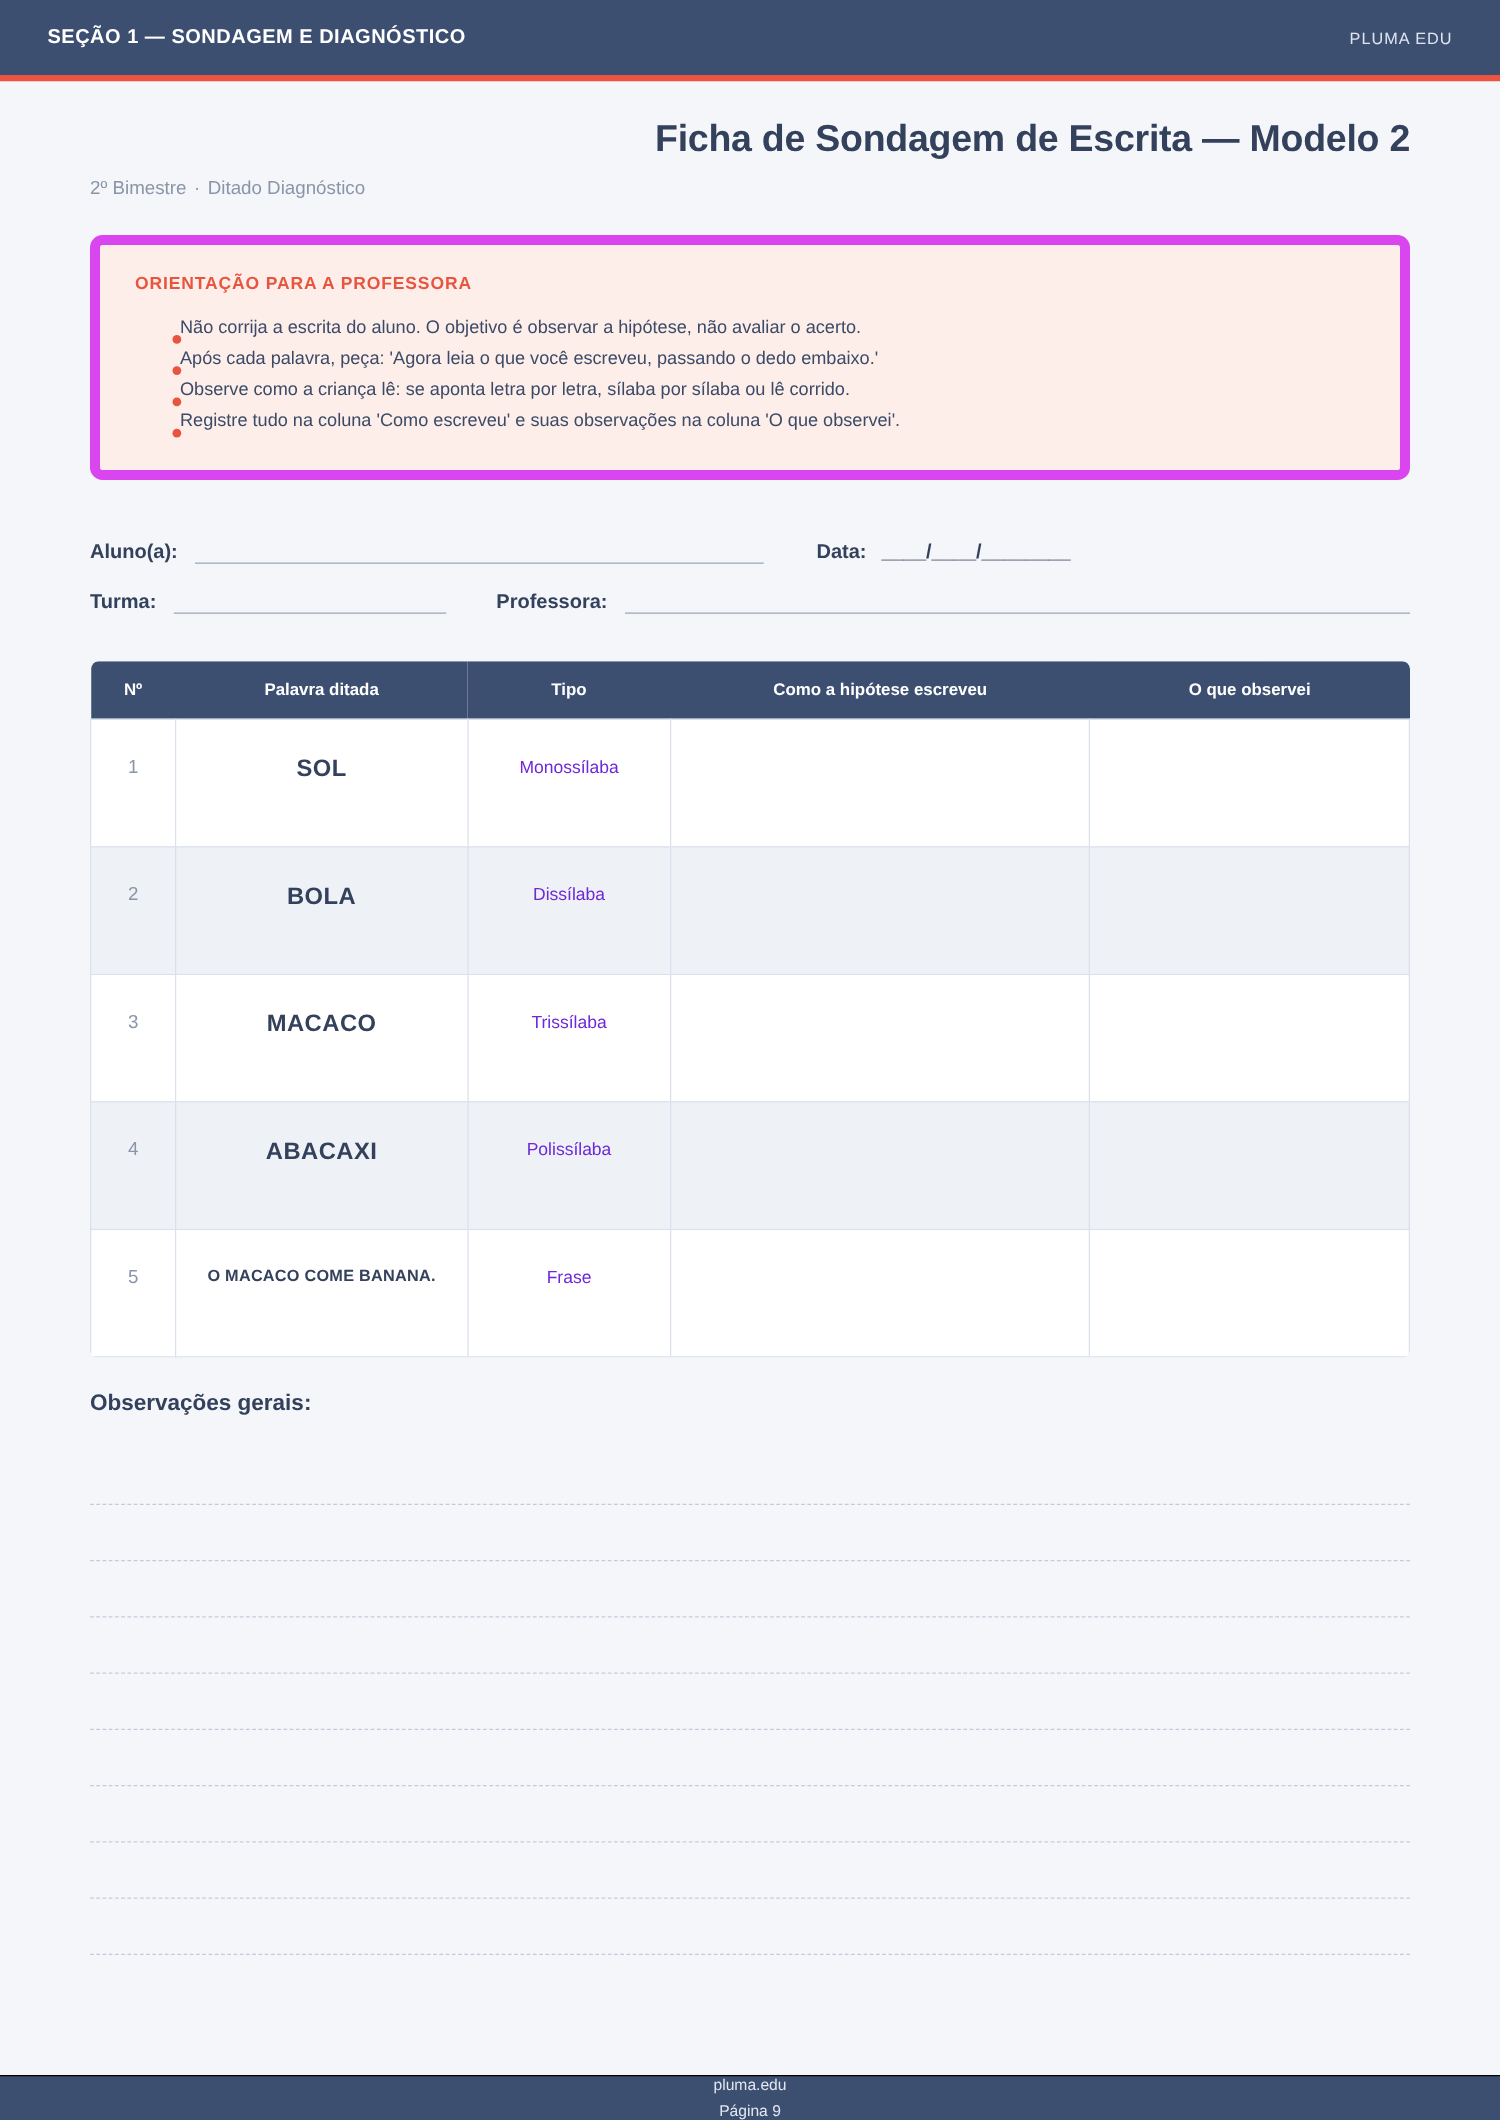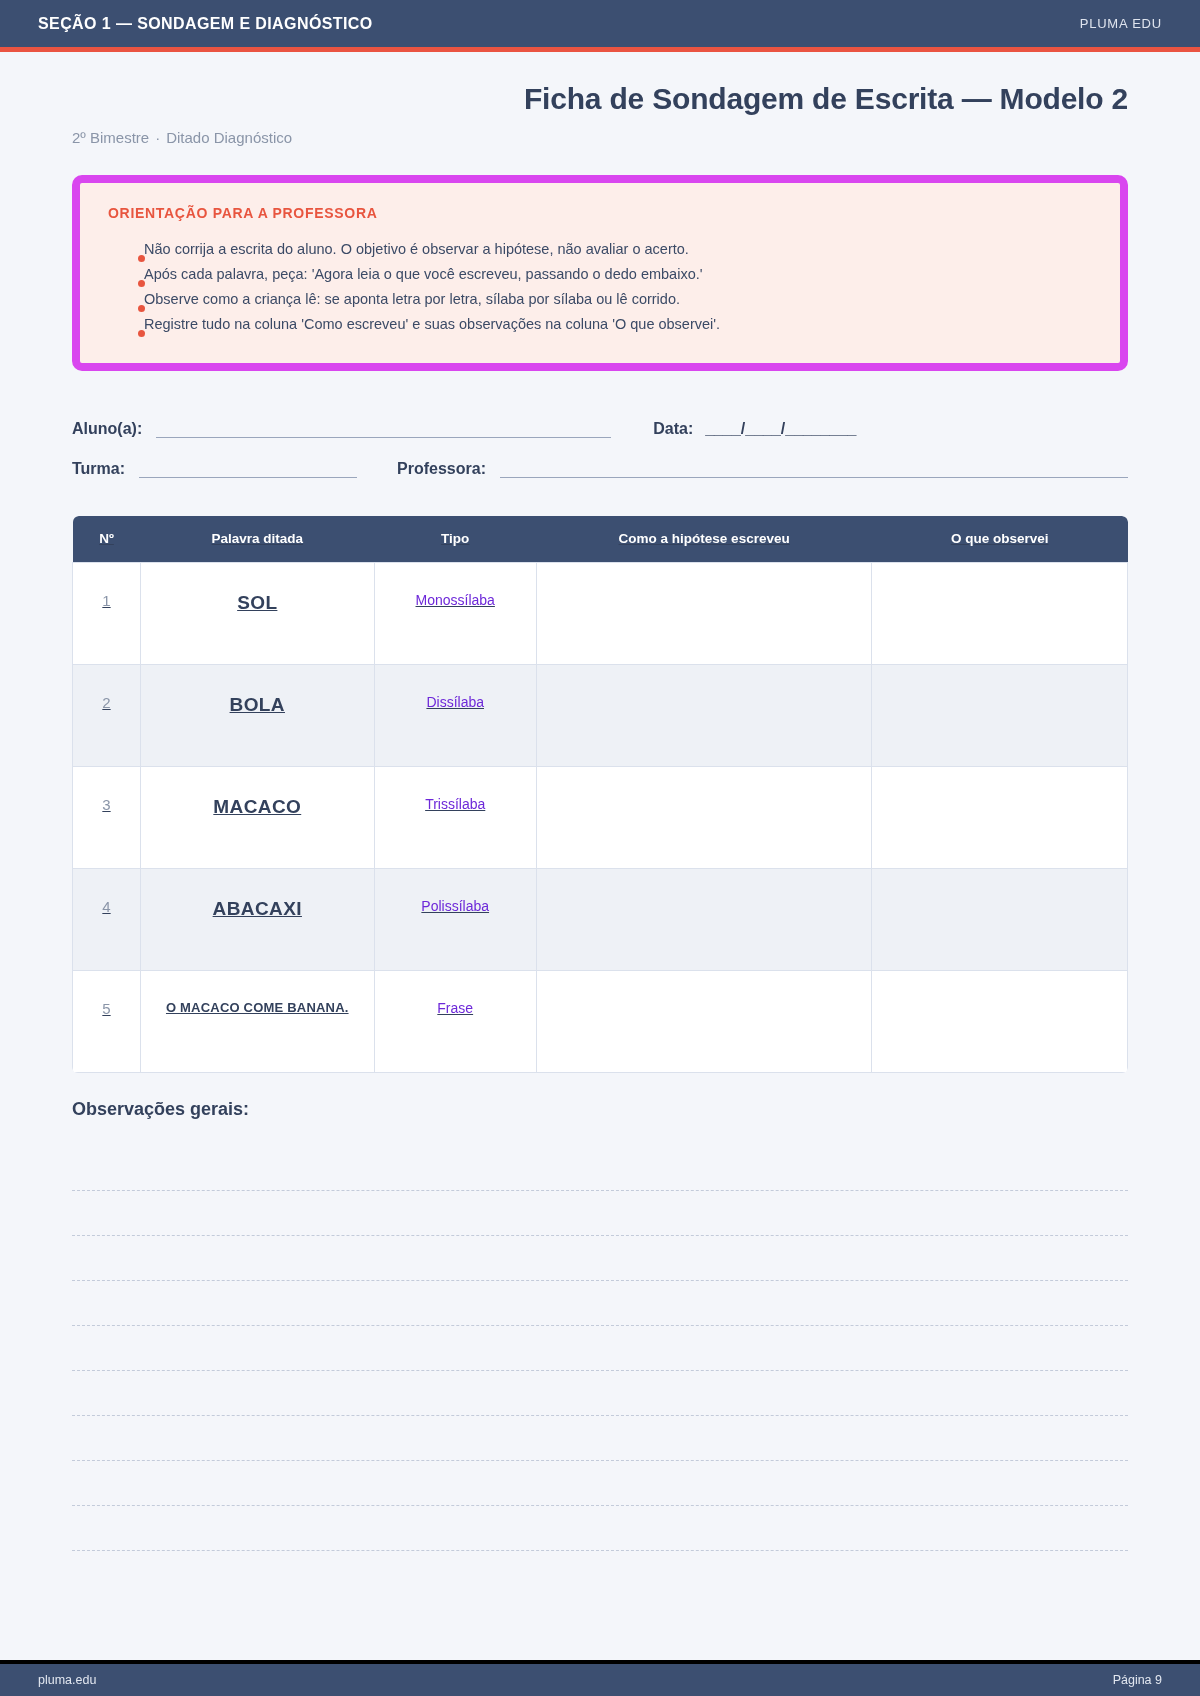--- a/index.html
+++ b/index.html
@@ -12,21 +12,21 @@
     height: 1696px;
     background: #f4f6fa;
     font-family: "Liberation Sans", sans-serif;
     color: #33415c;
     position: relative;
     overflow: hidden;
   }
 
   
   .topbar {
-    height: 47px;
+    height: 60px;
     background: #3c4f71;
     display: flex;
     align-items: center;
     justify-content: space-between;
     padding: 0 38px;
   }
   .topbar-title {
     color: #ffffff;
     font-size: 16px;
     font-weight: bold;
@@ -134,21 +134,20 @@
   }
 
   
   .sond-table {
     margin-top: 38px;
     width: 100%;
     border-collapse: collapse;
     table-layout: fixed;
     border-radius: 6px;
     overflow: hidden;
-    text-decoration: underline;
   }
   .sond-table thead th {
     background: #3c4f71;
     color: #ffffff;
     font-size: 13.5px;
     font-weight: bold;
     height: 46px;
     text-align: center;
     vertical-align: middle;
     padding: 0 6px;
@@ -209,21 +208,22 @@
     position: absolute;
     left: 0;
     right: 0;
     bottom: 0;
     height: 36px;
     background: #3c4f71;
     display: flex;
     align-items: center;
     justify-content: space-between;
     padding: 0 38px;
-    border-top: 4px solid #000000;
+    border-top: 1px solid #000000;
+    flex-direction: column;
   }
   .footer-left, .footer-right {
     color: #e2e7f0;
     font-size: 12.5px;
   }
 </style>
 </head>
 <body>
 
 <div class="topbar">

